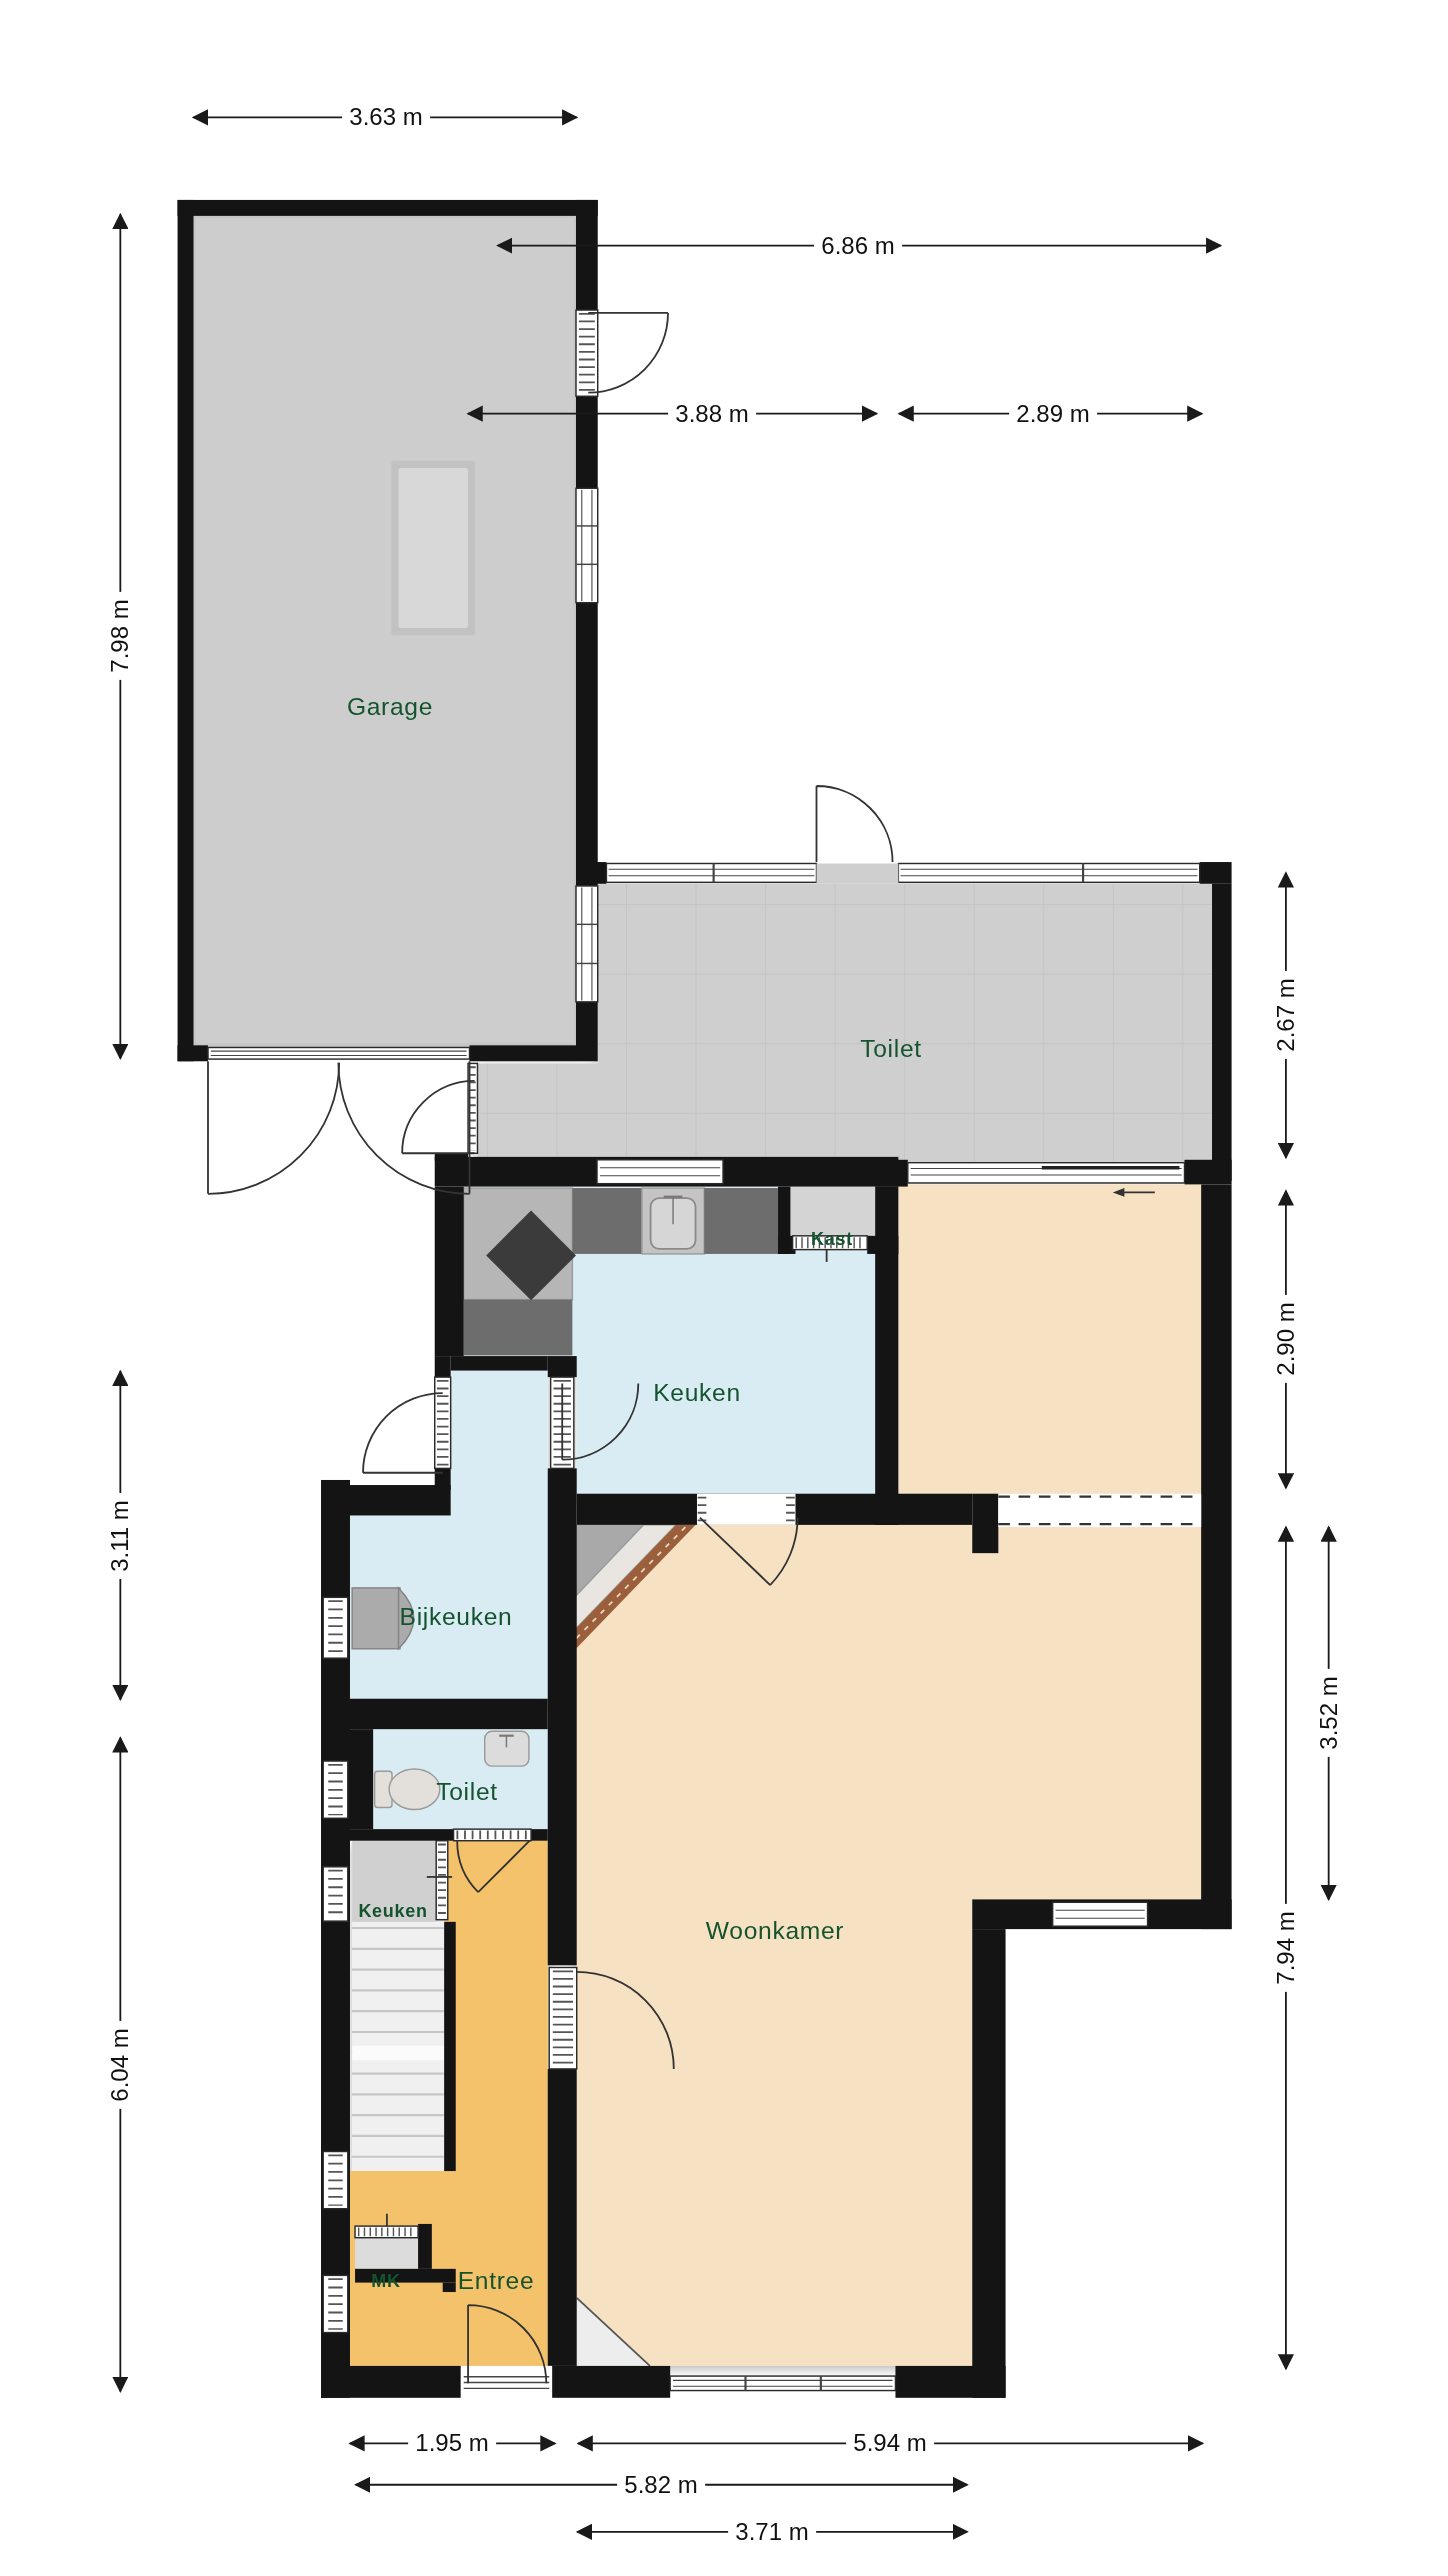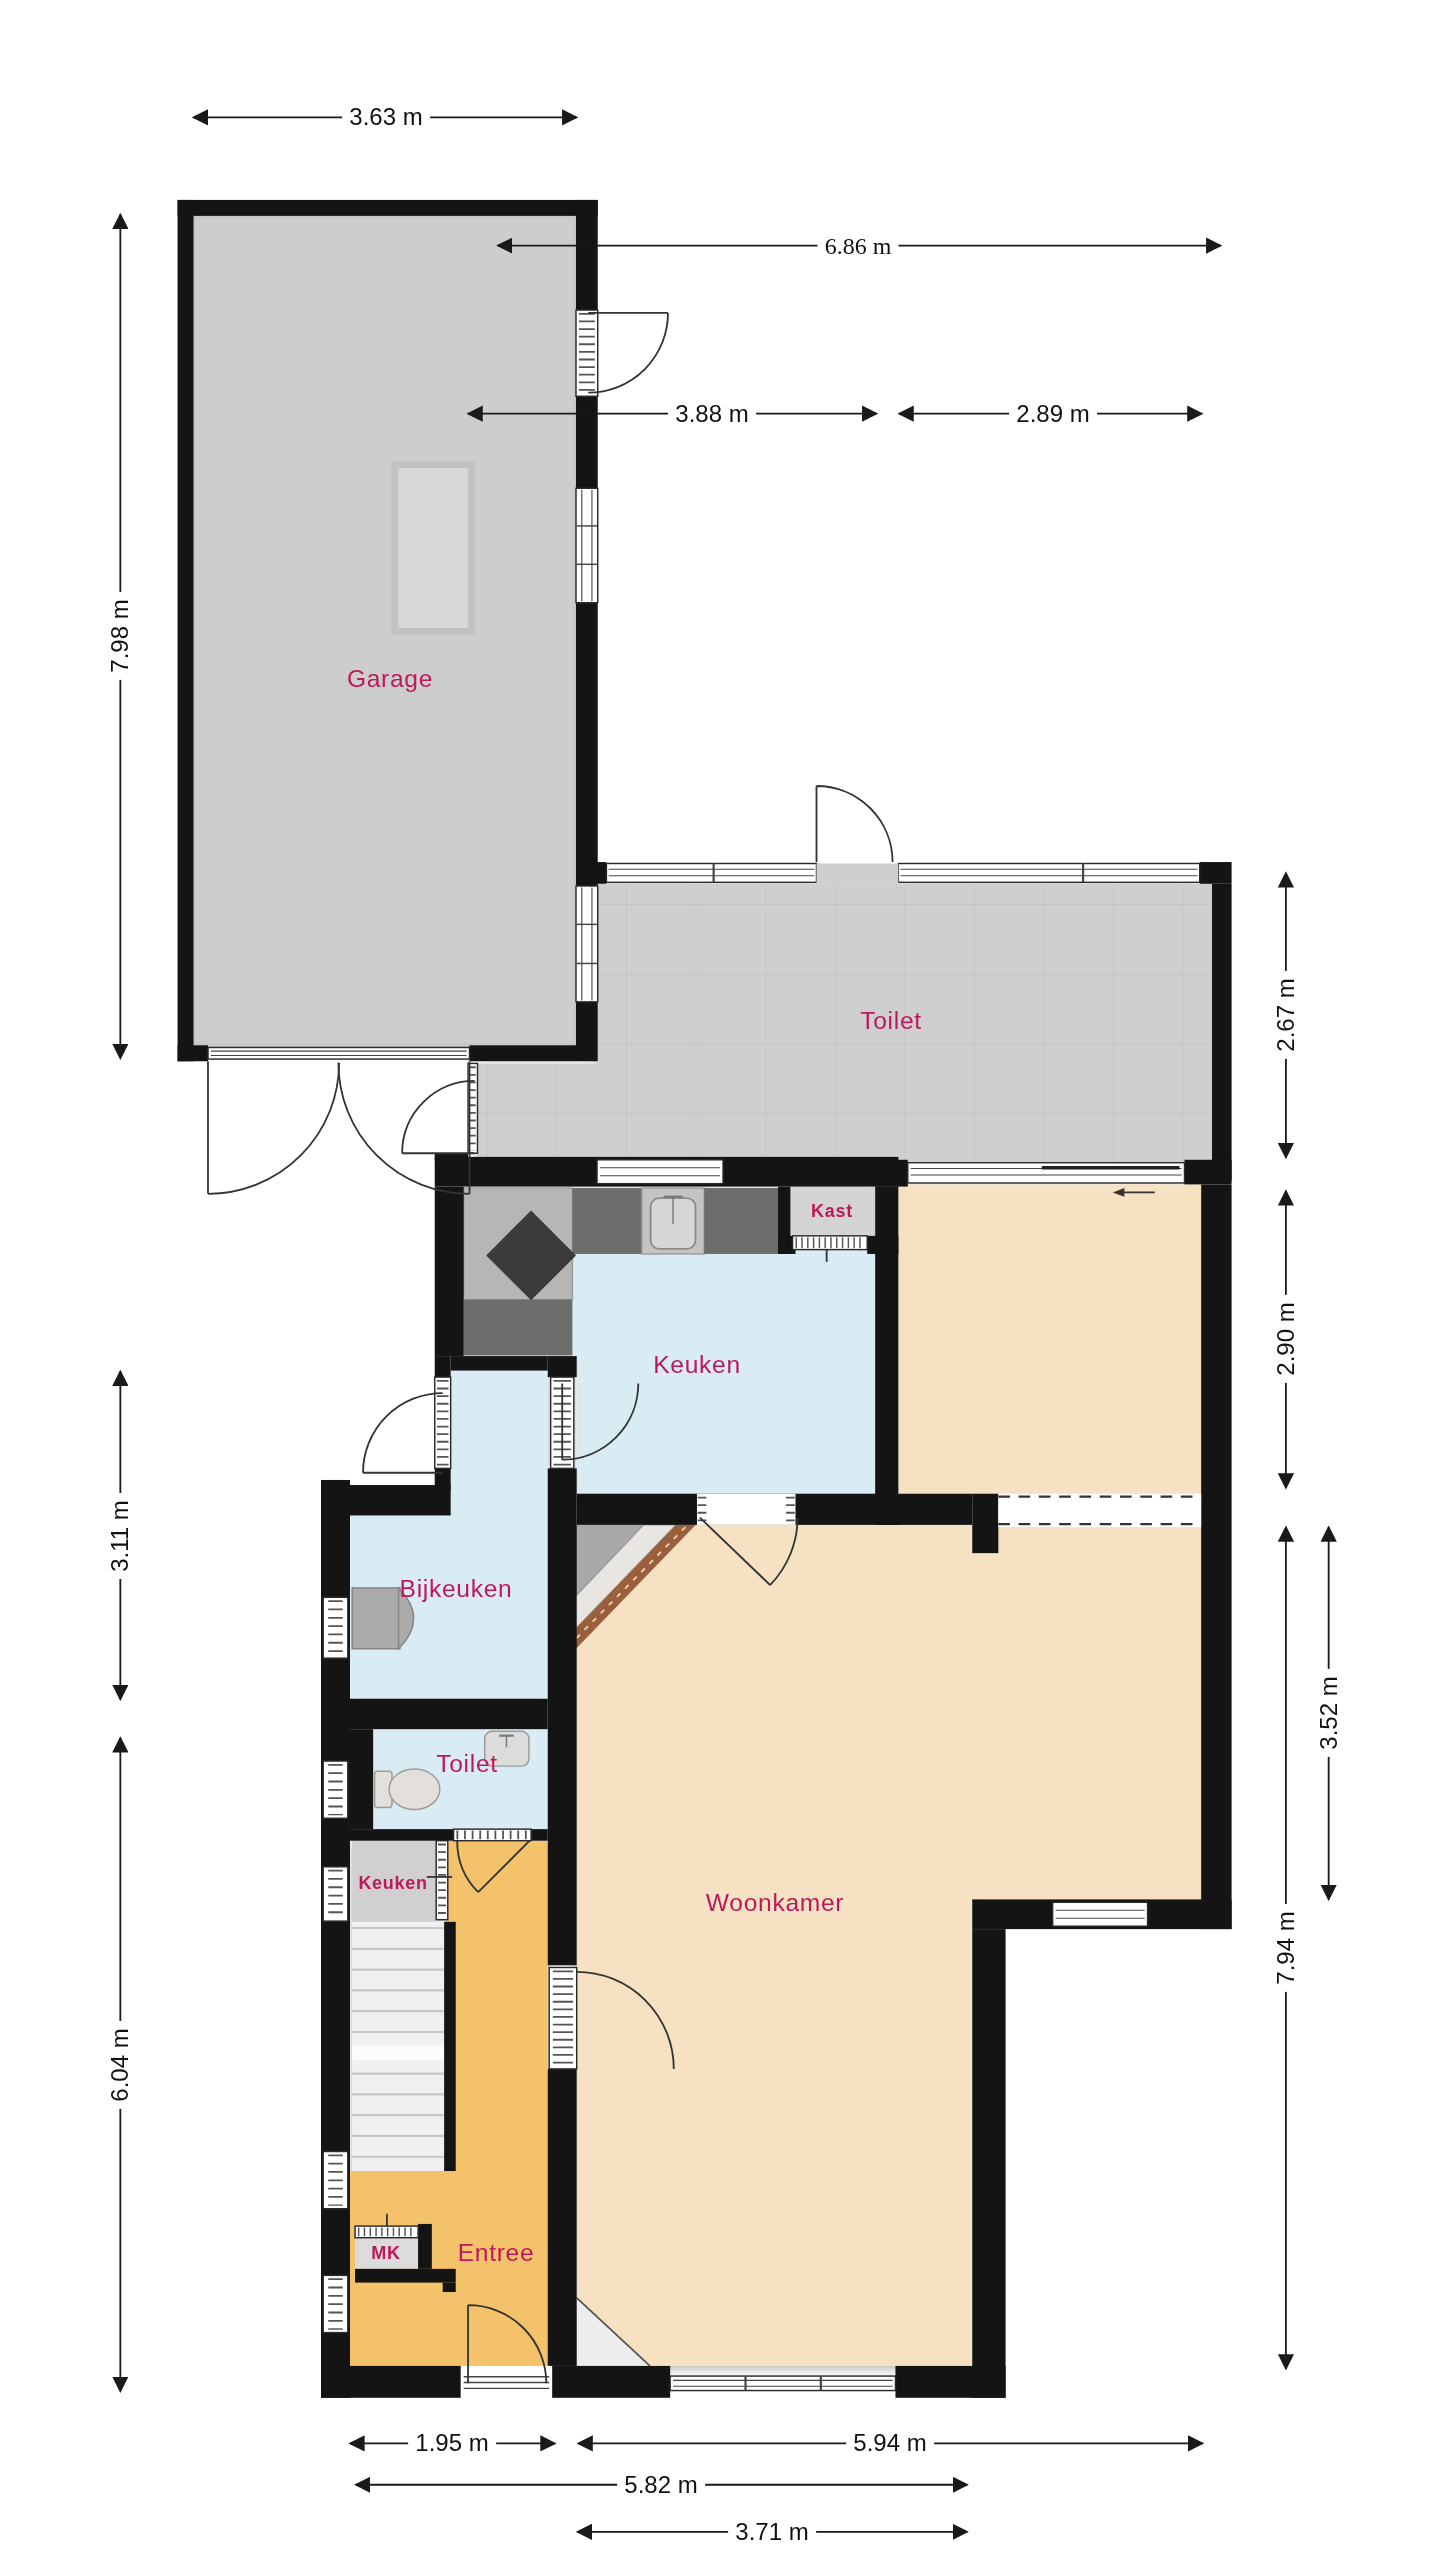--- a/index.html
+++ b/index.html
@@ -1,20 +1,20 @@
 <!DOCTYPE html>
 <html style="--bg: #ffffff; --wall: #141414; --garage-floor: #cdcdcd; --serre-floor: #cfcfcf; --tile-line: #c1c1c1; --wet-floor: #d9ecf3; --living-floor: #f6e2c3; --hall-floor: #f5c26c; --closet-floor: #d4d4d4; --counter: #b6b6b6; --counter-dark: #6d6d6d; --stove: #3b3b3b; --appliance: #ababab; --fixture: #e3dfda; --brick: #9b5f3c; --line: #2a2a2a; --dimline: #1a1a1a;font-size:11.6px"><head>
 <meta charset="utf-8">
 <style>
   html,body{margin:0;padding:0;background:#fff;}
   #plan{position:relative;width:1449px;height:2576px;background:var(--bg,#fff);
         font-family:"Liberation Sans", sans-serif;overflow:hidden;}
   #plan svg{position:absolute;left:0;top:0;}
-  .lbl{position:absolute;transform:translate(-50%,-50%);color:#be185d;
-       font-size:24.6px;letter-spacing:0.7px;white-space:nowrap;}
+  .lbl{position:absolute;transform:translate(-50%,-50%);color:#14532d;
+       font-size:24.6px;letter-spacing:0.7px;white-space:nowrap;margin-top:28px;}
   .lbl.small{font-size:18px;font-weight:bold;}
   .dim{position:absolute;transform:translate(-50%,-50%);background:#fff;
        padding:0 7.2px;color:#111;font-size:24px;white-space:nowrap;}
   .dim.vert{transform:translate(-50%,-50%) rotate(-90deg);}
 </style>
 </head>
 <body>
 
 <div id="plan">
 
@@ -294,21 +294,21 @@
 <div class="lbl" style="left:697px;top:1365px;">Keuken</div>
 <div class="lbl small" style="left:832px;top:1211px;">Kast</div>
 <div class="lbl" style="left:456px;top:1589px;">Bijkeuken</div>
 <div class="lbl" style="left:467px;top:1764px;text-align:right;">Toilet</div>
 <div class="lbl small" style="left:393px;top:1883px;">Keuken</div>
 <div class="lbl" style="left:496px;top:2253px;">Entree</div>
 <div class="lbl small" style="left:386px;top:2253px;">MK</div>
 <div class="lbl" style="left:775px;top:1903px;">Woonkamer</div>
 
 <div class="dim" style="left:386px;top:117px;">3.63 m</div>
-<div class="dim" style="left:858px;top:246px;font-family:Liberation Serif, serif;">6.86 m</div>
+<div class="dim" style="left:858px;top:246px;">6.86 m</div>
 <div class="dim" style="left:712px;top:414px;">3.88 m</div>
 <div class="dim" style="left:1053px;top:414px;">2.89 m</div>
 
 <div class="dim vert" style="left:120px;top:636px;">7.98 m</div>
 <div class="dim vert" style="left:120px;top:1536px;">3.11 m</div>
 <div class="dim vert" style="left:120px;top:2065px;">6.04 m</div>
 
 <div class="dim vert" style="left:1286px;top:1015px;">2.67 m</div>
 <div class="dim vert" style="left:1286px;top:1339px;">2.90 m</div>
 <div class="dim vert" style="left:1329px;top:1713px;">3.52 m</div>

